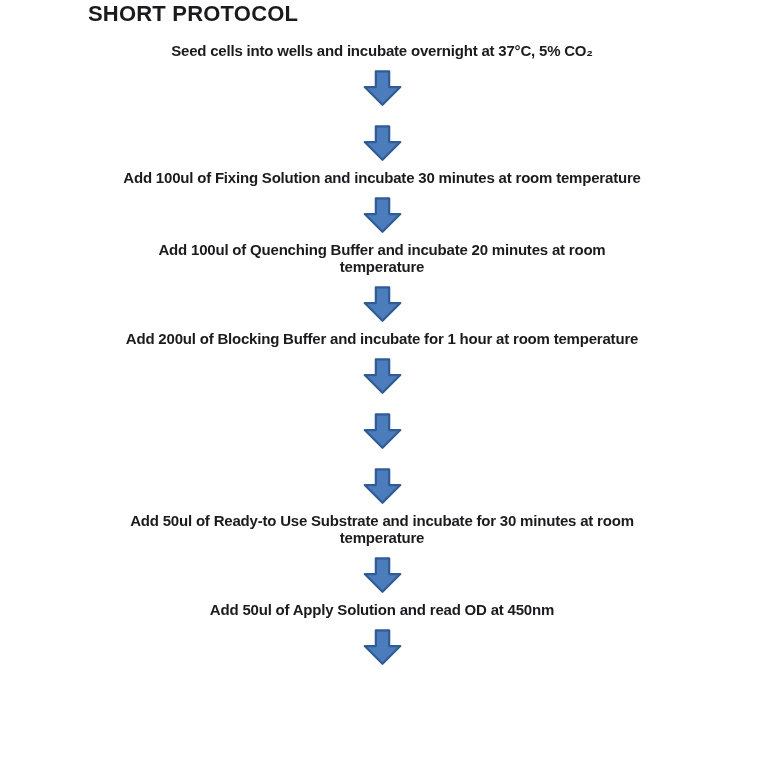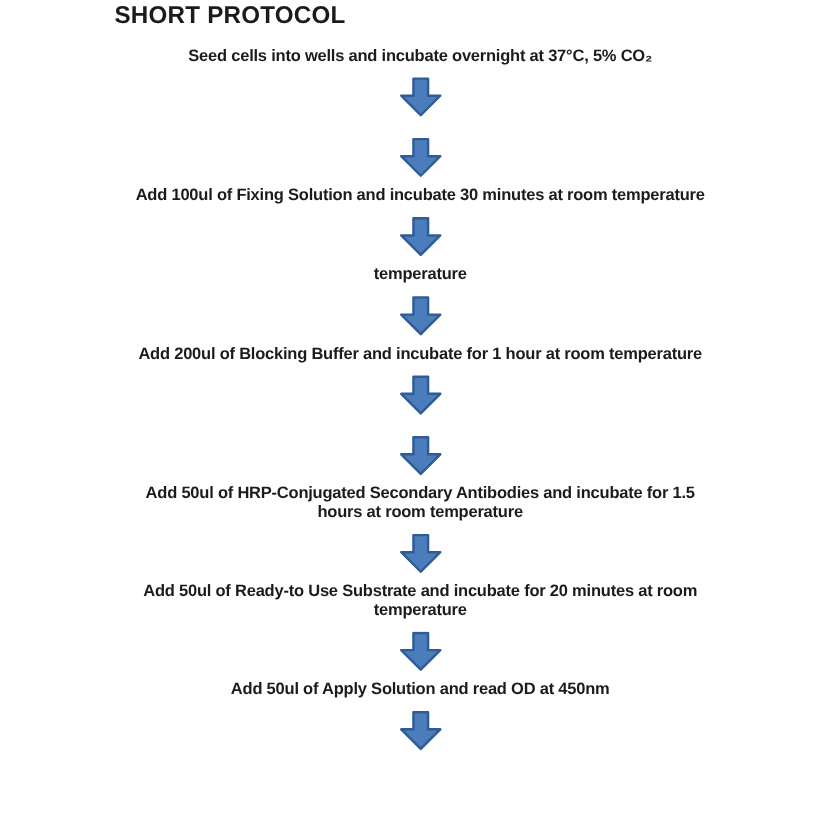--- a/index.html
+++ b/index.html
@@ -10,21 +10,21 @@
   .page {
     position: relative;
     width: 764px;
     height: 764px;
     background: var(--bg, #ffffff);
     overflow: hidden;
     font-family: "Liberation Sans", sans-serif;
   }
   .title {
     position: absolute;
-    left: 104px;
+    left: 88px;
     top: 1px;
     margin: 0;
     font-size: 22px;
     font-weight: bold;
     color: var(--text, #1b1b1f);
     letter-spacing: 0.2px;
     white-space: nowrap;
   }
   .flow {
     position: absolute;
@@ -76,43 +76,40 @@
       <svg class="arrow" viewBox="0 0 60 50" width="45" height="37" aria-hidden="true">
     <path d="M21 2 L39 2 L39 23 L54 23 L30 47 L6 23 L21 23 Z"></path>
   </svg>
       <div class="step">
         <div class="line">Add 100ul of Fixing Solution and incubate 30 minutes at room temperature</div>
       </div>
       <svg class="arrow" viewBox="0 0 60 50" width="45" height="37" aria-hidden="true">
     <path d="M21 2 L39 2 L39 23 L54 23 L30 47 L6 23 L21 23 Z"></path>
   </svg>
       <div class="step">
+        <div class="line">Add 100ul of Quenching Buffer and incubate 20 minutes at room</div>
         <div class="line">temperature</div>
       </div>
       <svg class="arrow" viewBox="0 0 60 50" width="45" height="37" aria-hidden="true">
     <path d="M21 2 L39 2 L39 23 L54 23 L30 47 L6 23 L21 23 Z"></path>
   </svg>
       <div class="step">
         <div class="line">Add 200ul of Blocking Buffer and incubate for 1 hour at room temperature</div>
       </div>
       <svg class="arrow" viewBox="0 0 60 50" width="45" height="37" aria-hidden="true">
     <path d="M21 2 L39 2 L39 23 L54 23 L30 47 L6 23 L21 23 Z"></path>
   </svg>
       <svg class="arrow" viewBox="0 0 60 50" width="45" height="37" aria-hidden="true">
     <path d="M21 2 L39 2 L39 23 L54 23 L30 47 L6 23 L21 23 Z"></path>
   </svg>
-      <div class="step">
-        <div class="line">Add 50ul of HRP-Conjugated Secondary Antibodies and incubate for 1.5</div>
-        <div class="line">hours at room temperature</div>
-      </div>
       <svg class="arrow" viewBox="0 0 60 50" width="45" height="37" aria-hidden="true">
     <path d="M21 2 L39 2 L39 23 L54 23 L30 47 L6 23 L21 23 Z"></path>
   </svg>
       <div class="step">
-        <div class="line">Add 50ul of Ready-to Use Substrate and incubate for 20 minutes at room</div>
+        <div class="line">Add 50ul of Ready-to Use Substrate and incubate for 30 minutes at room</div>
         <div class="line">temperature</div>
       </div>
       <svg class="arrow" viewBox="0 0 60 50" width="45" height="37" aria-hidden="true">
     <path d="M21 2 L39 2 L39 23 L54 23 L30 47 L6 23 L21 23 Z"></path>
   </svg>
       <div class="step">
         <div class="line">Add 50ul of Apply Solution and read OD at 450nm</div>
       </div>
       <svg class="arrow" viewBox="0 0 60 50" width="45" height="37" aria-hidden="true">
     <path d="M21 2 L39 2 L39 23 L54 23 L30 47 L6 23 L21 23 Z"></path>

